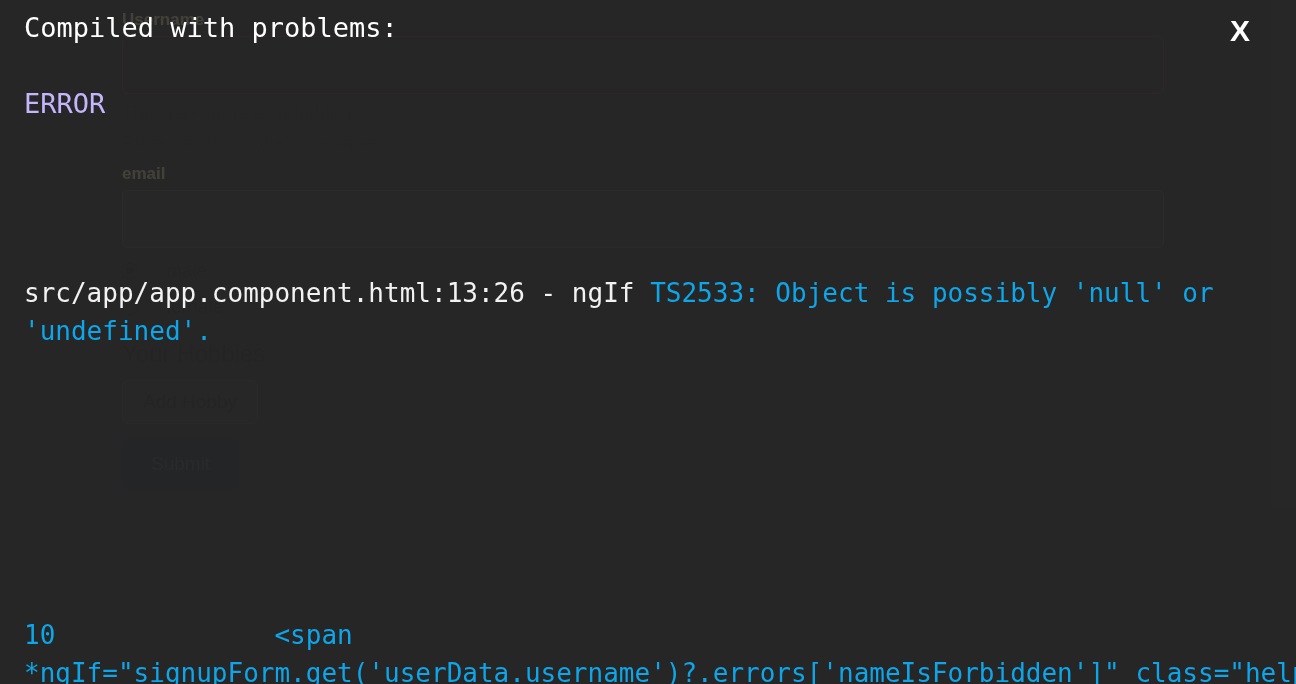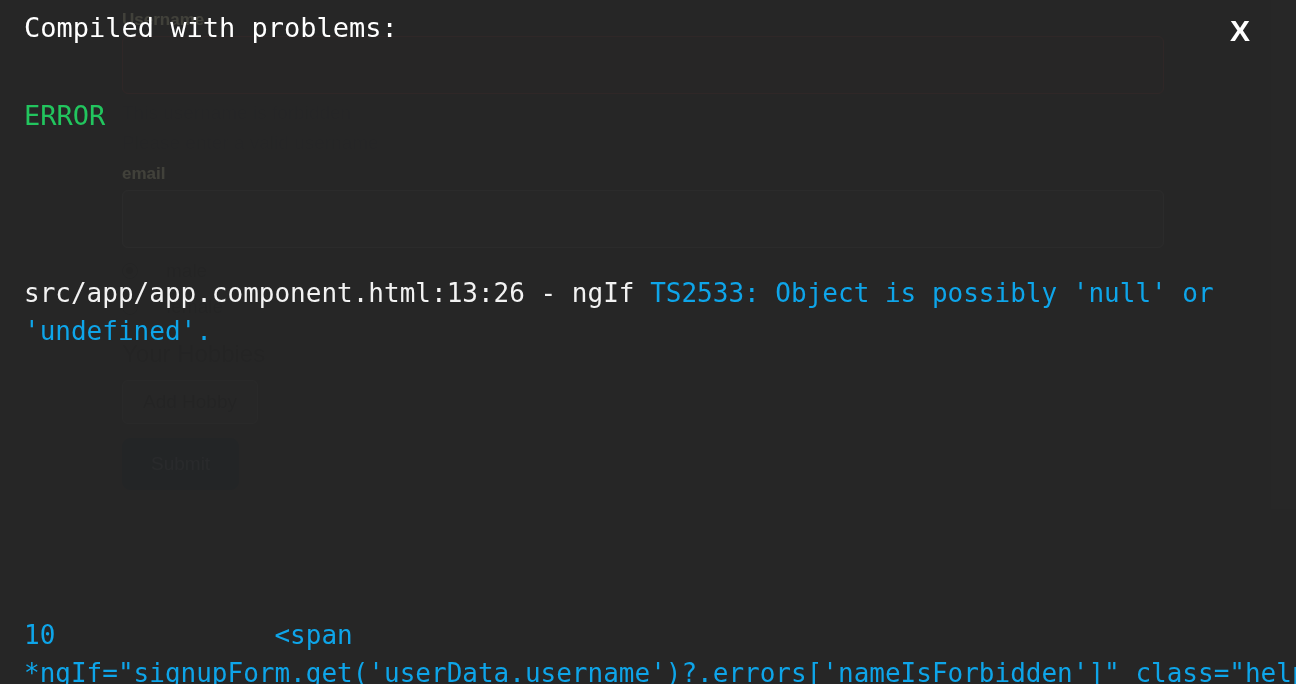--- a/index.html
+++ b/index.html
@@ -134,23 +134,22 @@
     cursor: pointer;
     background: none;
     border: none;
     padding: 0;
   }
   .err-badge {
     position: absolute;
     left: 24px;
     top: 88px;
     font-size: 27px;
-    color: #22c55e;
+    color: #c4b5fd;
     white-space: nowrap;
-    margin-top: 12px;
   }
   .err-body {
     position: absolute;
     left: 24px;
     top: 160px;
     width: 1350px;
     font-size: 26px;
     line-height: 38px;
     white-space: pre-wrap;
     word-break: break-word;

